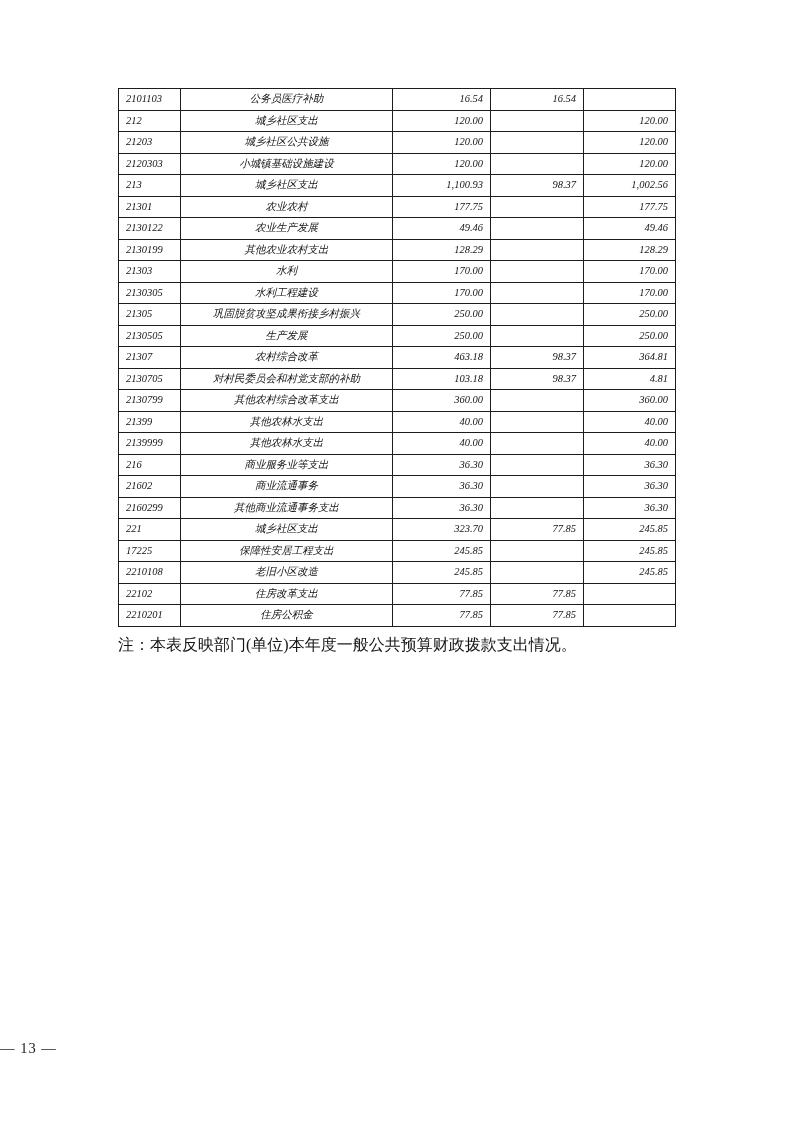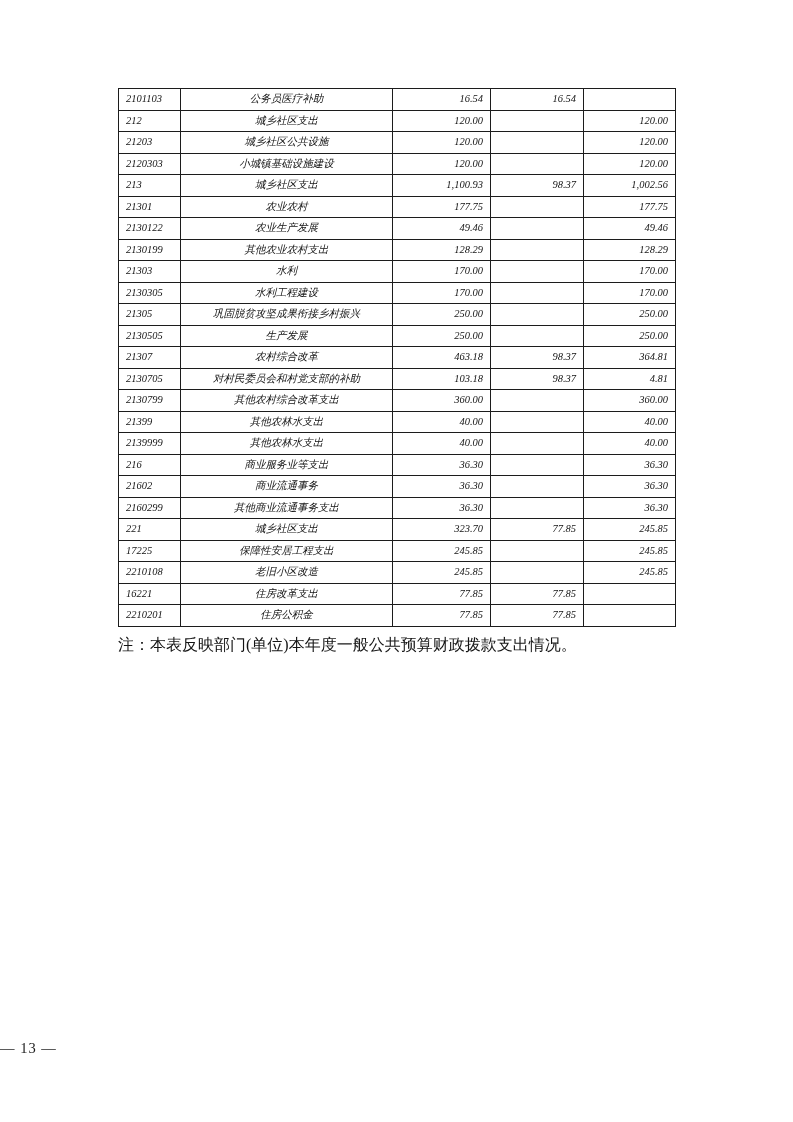--- a/index.html
+++ b/index.html
@@ -231,21 +231,21 @@
       <td class="c-num">245.85</td>
     </tr>
         <tr>
       <td class="c-code">2210108</td>
       <td class="c-name">老旧小区改造</td>
       <td class="c-num">245.85</td>
       <td class="c-num"></td>
       <td class="c-num">245.85</td>
     </tr>
         <tr>
-      <td class="c-code">16221</td>
+      <td class="c-code">22102</td>
       <td class="c-name">住房改革支出</td>
       <td class="c-num">77.85</td>
       <td class="c-num">77.85</td>
       <td class="c-num"></td>
     </tr>
         <tr>
       <td class="c-code">2210201</td>
       <td class="c-name">住房公积金</td>
       <td class="c-num">77.85</td>
       <td class="c-num">77.85</td>

